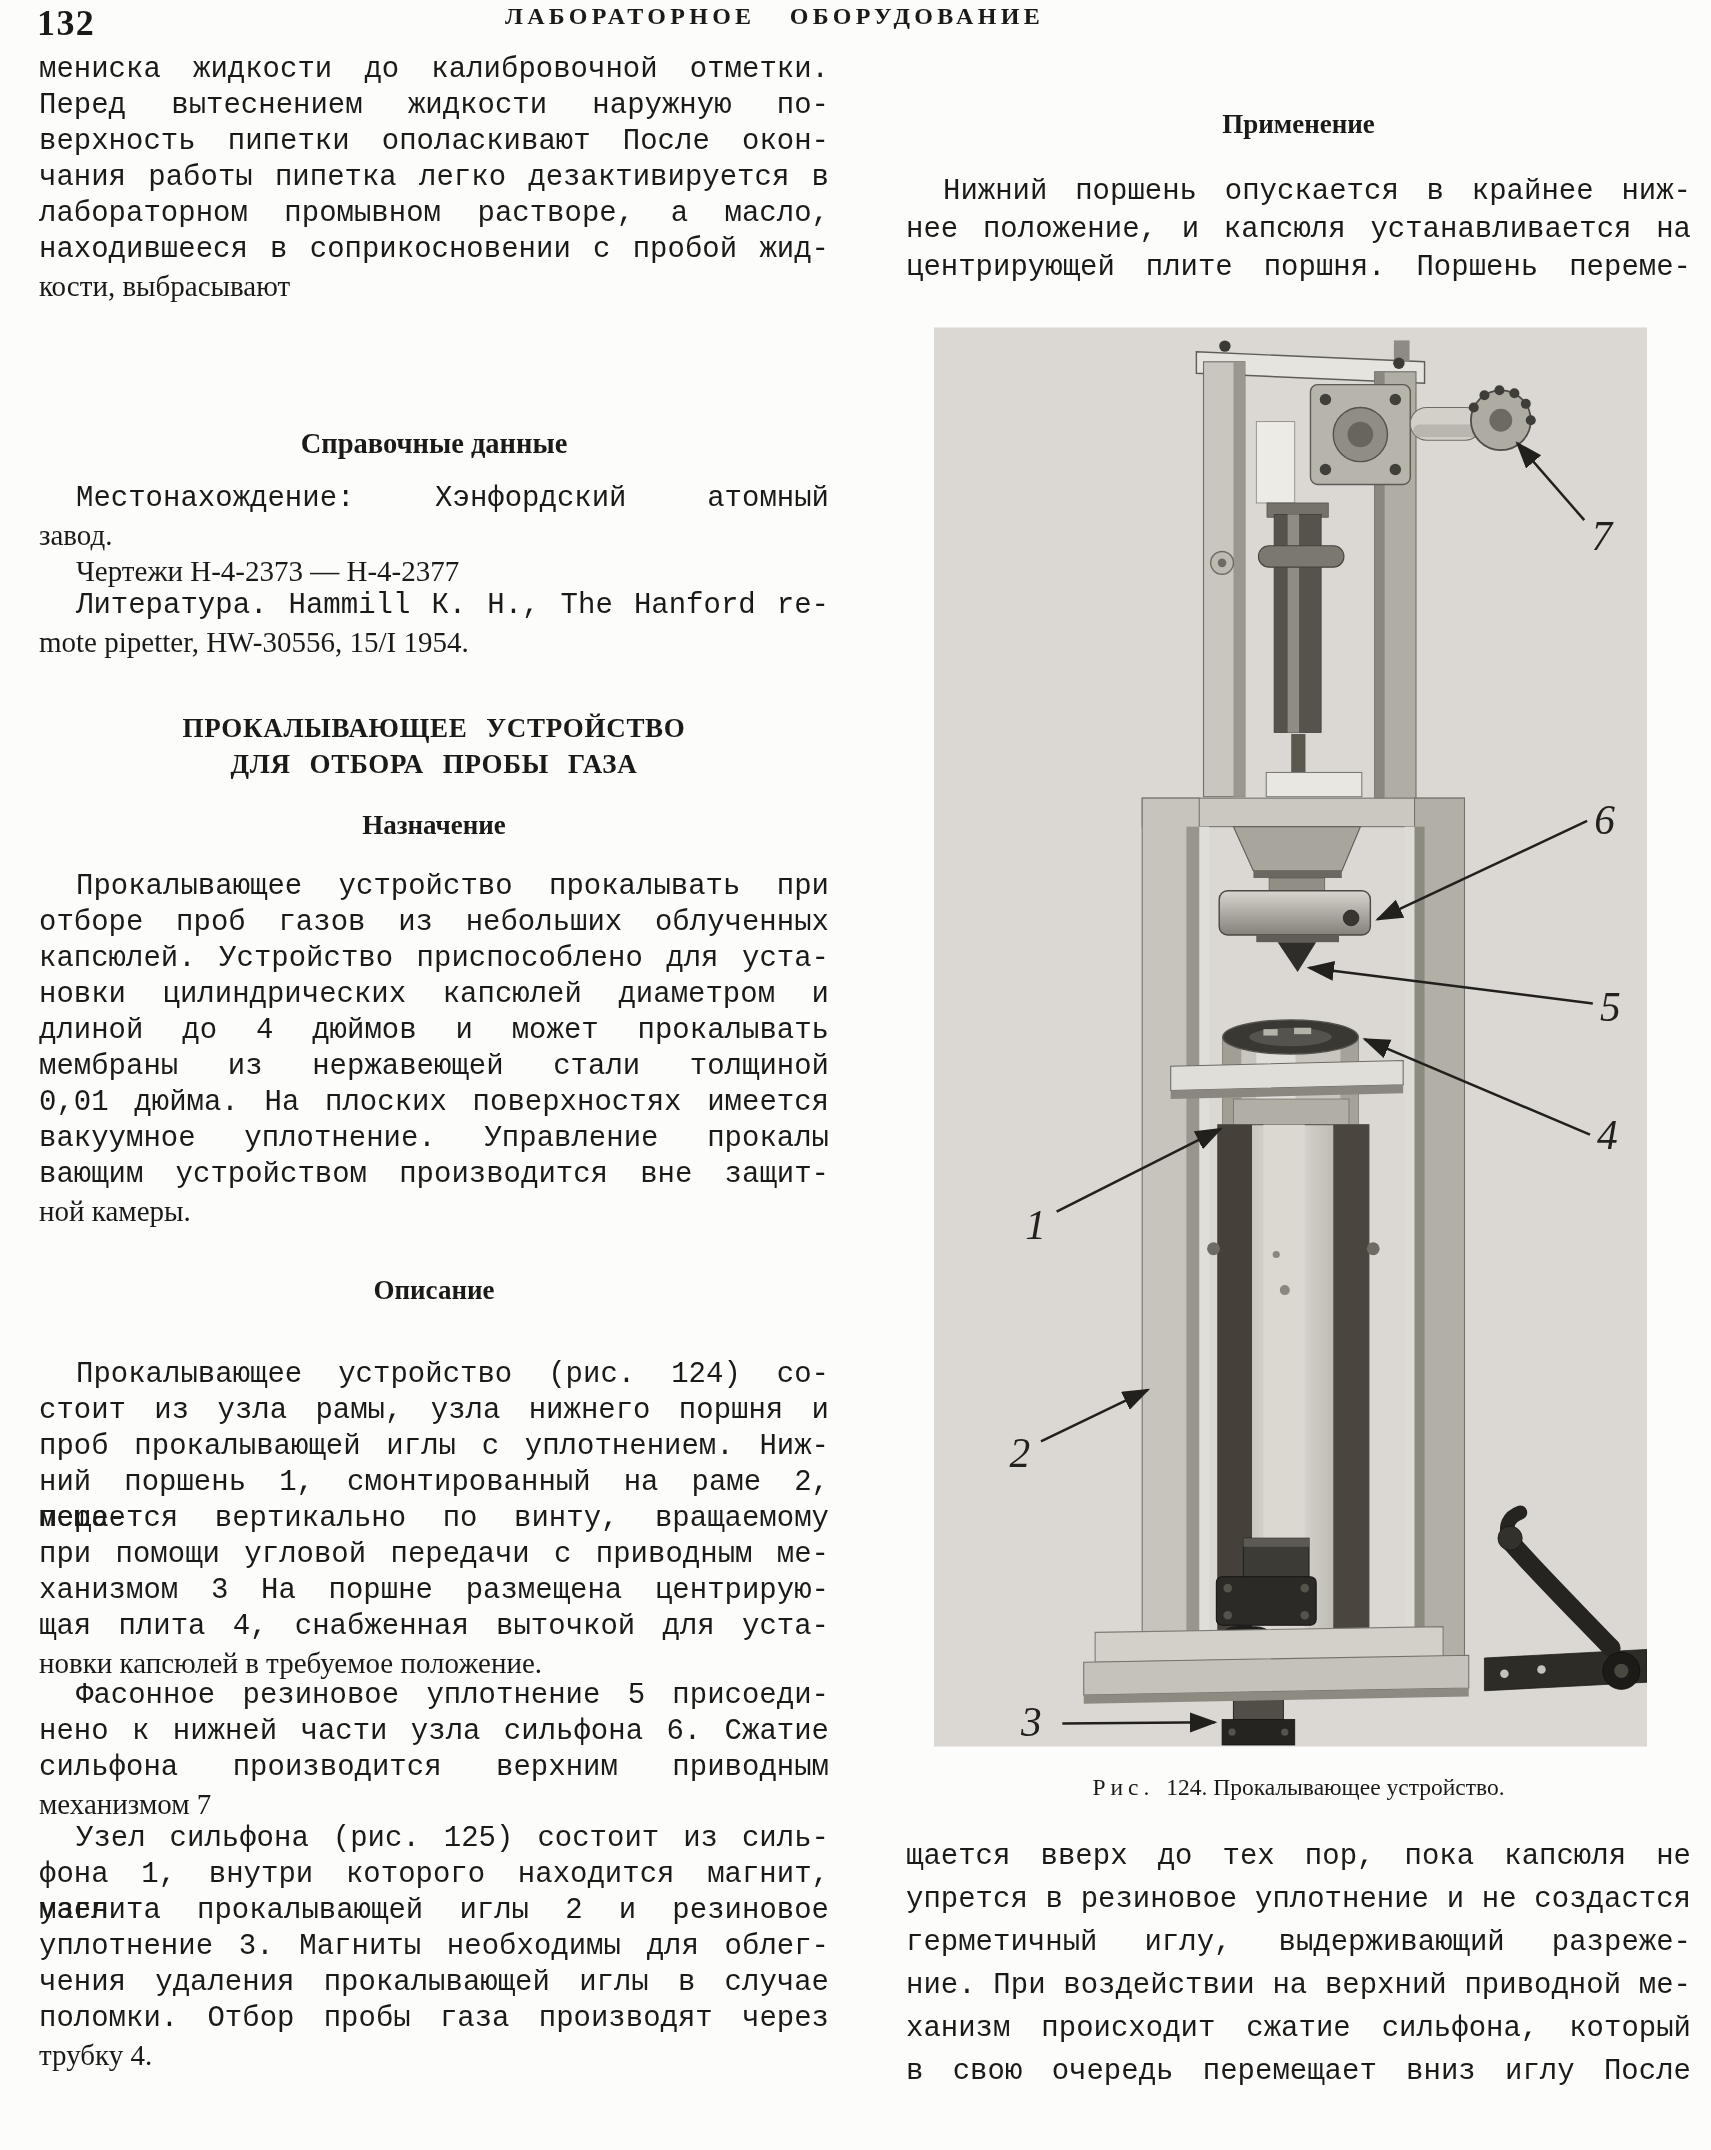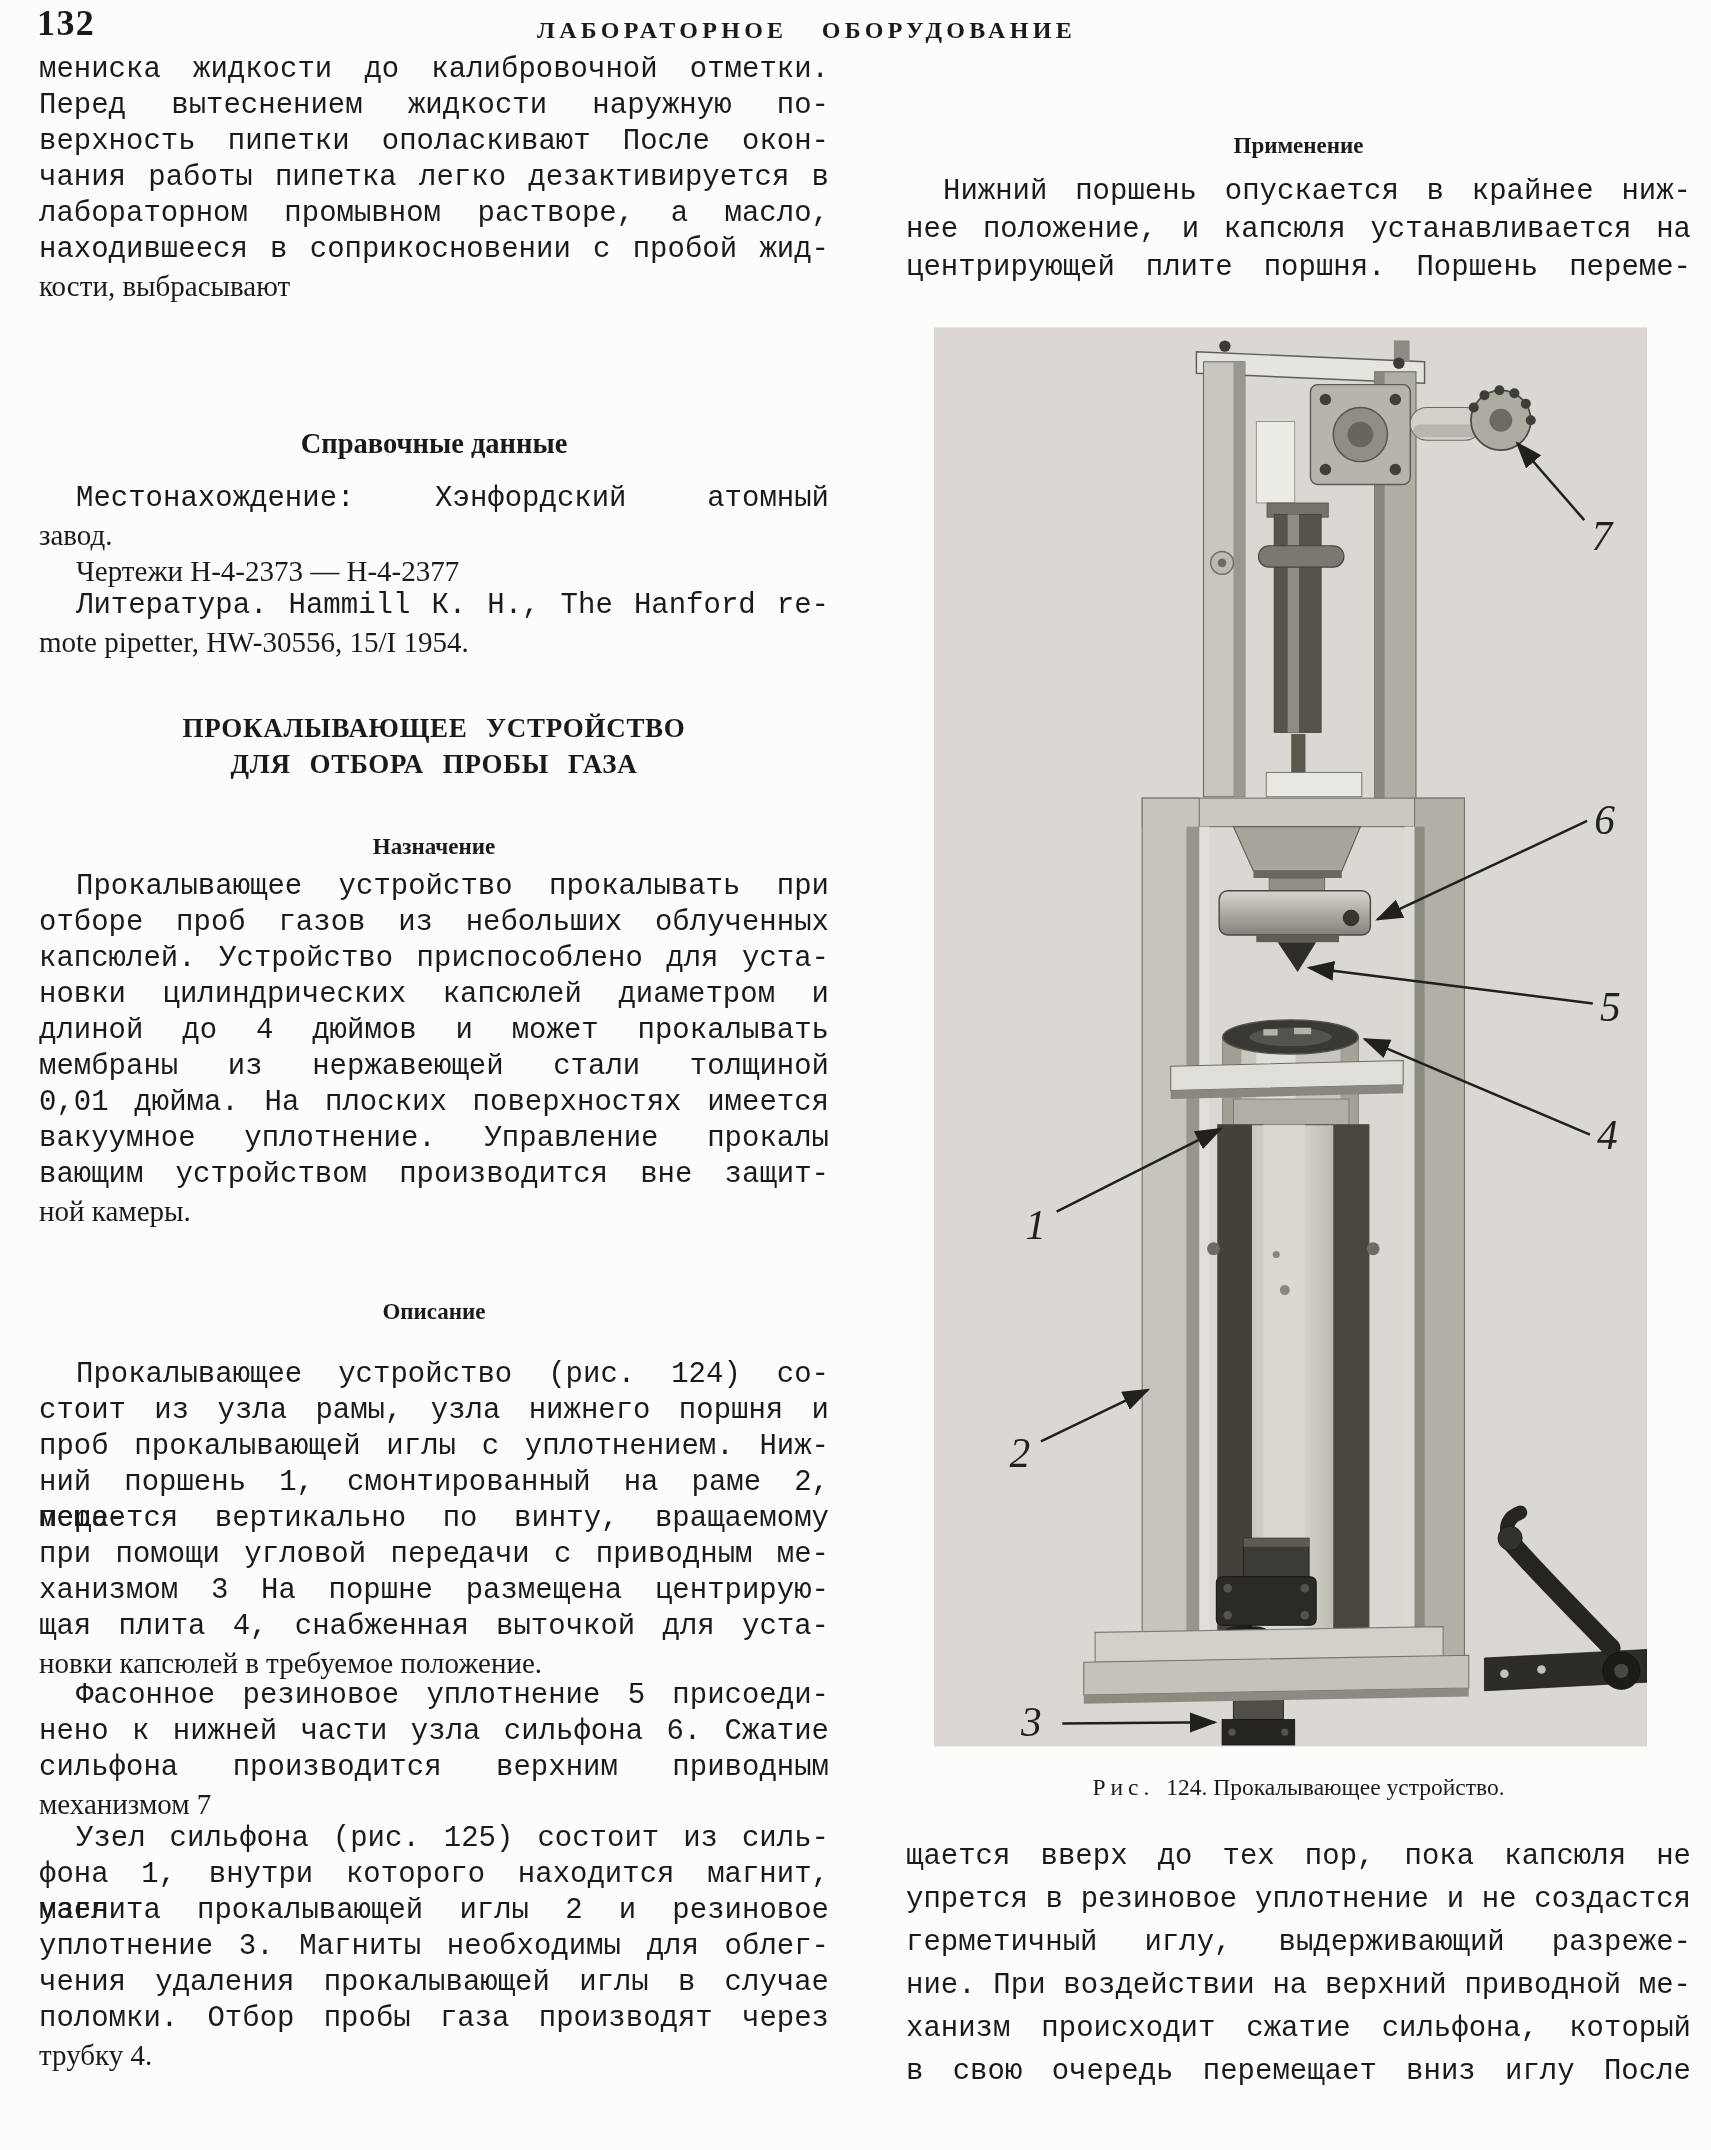--- a/index.html
+++ b/index.html
@@ -7,36 +7,36 @@
     position:relative;
     width:1712px;height:2151px;
     background:#fcfcfa;
     font-family:"Liberation Serif", serif;
     color:#1b1a17;
     overflow:hidden;
   }
   .abs{position:absolute;}
   
   .pagenum{left:37px;top:2px;font-size:36px;font-weight:bold;letter-spacing:1.4px;}
-  .runhead{left:0;top:17px;width:1549px;text-align:center;font-size:24px;font-weight:bold;
-           letter-spacing:4.3px;word-spacing:24px;margin-left:32px;}
+  .runhead{left:0;top:3px;width:1549px;text-align:center;font-size:24px;font-weight:bold;
+           letter-spacing:4.3px;word-spacing:24px;}
   
   .colL{left:39px;width:790px;}
   .colR{left:906px;width:785px;}
   .para{font-size:29px;}
   .lh-l .line{line-height:36px;height:36px;}
   .lh-rt .line{line-height:38px;height:38px;}
   .lh-rb .line{line-height:43px;height:43px;}
   .line{white-space:nowrap;text-align:left;}
   .line.j{white-space:normal;text-align:justify;text-align-last:justify;font-family:Liberation Mono, monospace;}
   .line.ind{text-indent:37px;}
   .heading{text-align:center;font-weight:bold;}
   .h-ref{font-size:28.5px;}
   .h-dev{font-size:27px;line-height:36px;letter-spacing:0.7px;word-spacing:11.4px;}
-  .h-sub{font-size:23px;margin-top:24px;}
+  .h-sub{font-size:27px;}
   
   .figure{left:934px;top:327px;width:713px;height:1420px;}
   .figure svg{display:block;width:713px;height:1420px;}
   .figcaption{left:906px;top:1774px;width:785px;text-align:center;font-size:23.5px;}
   .figcaption .sp{letter-spacing:5px;}
 </style>
 </head>
 <body>
 
 <div class="page">

